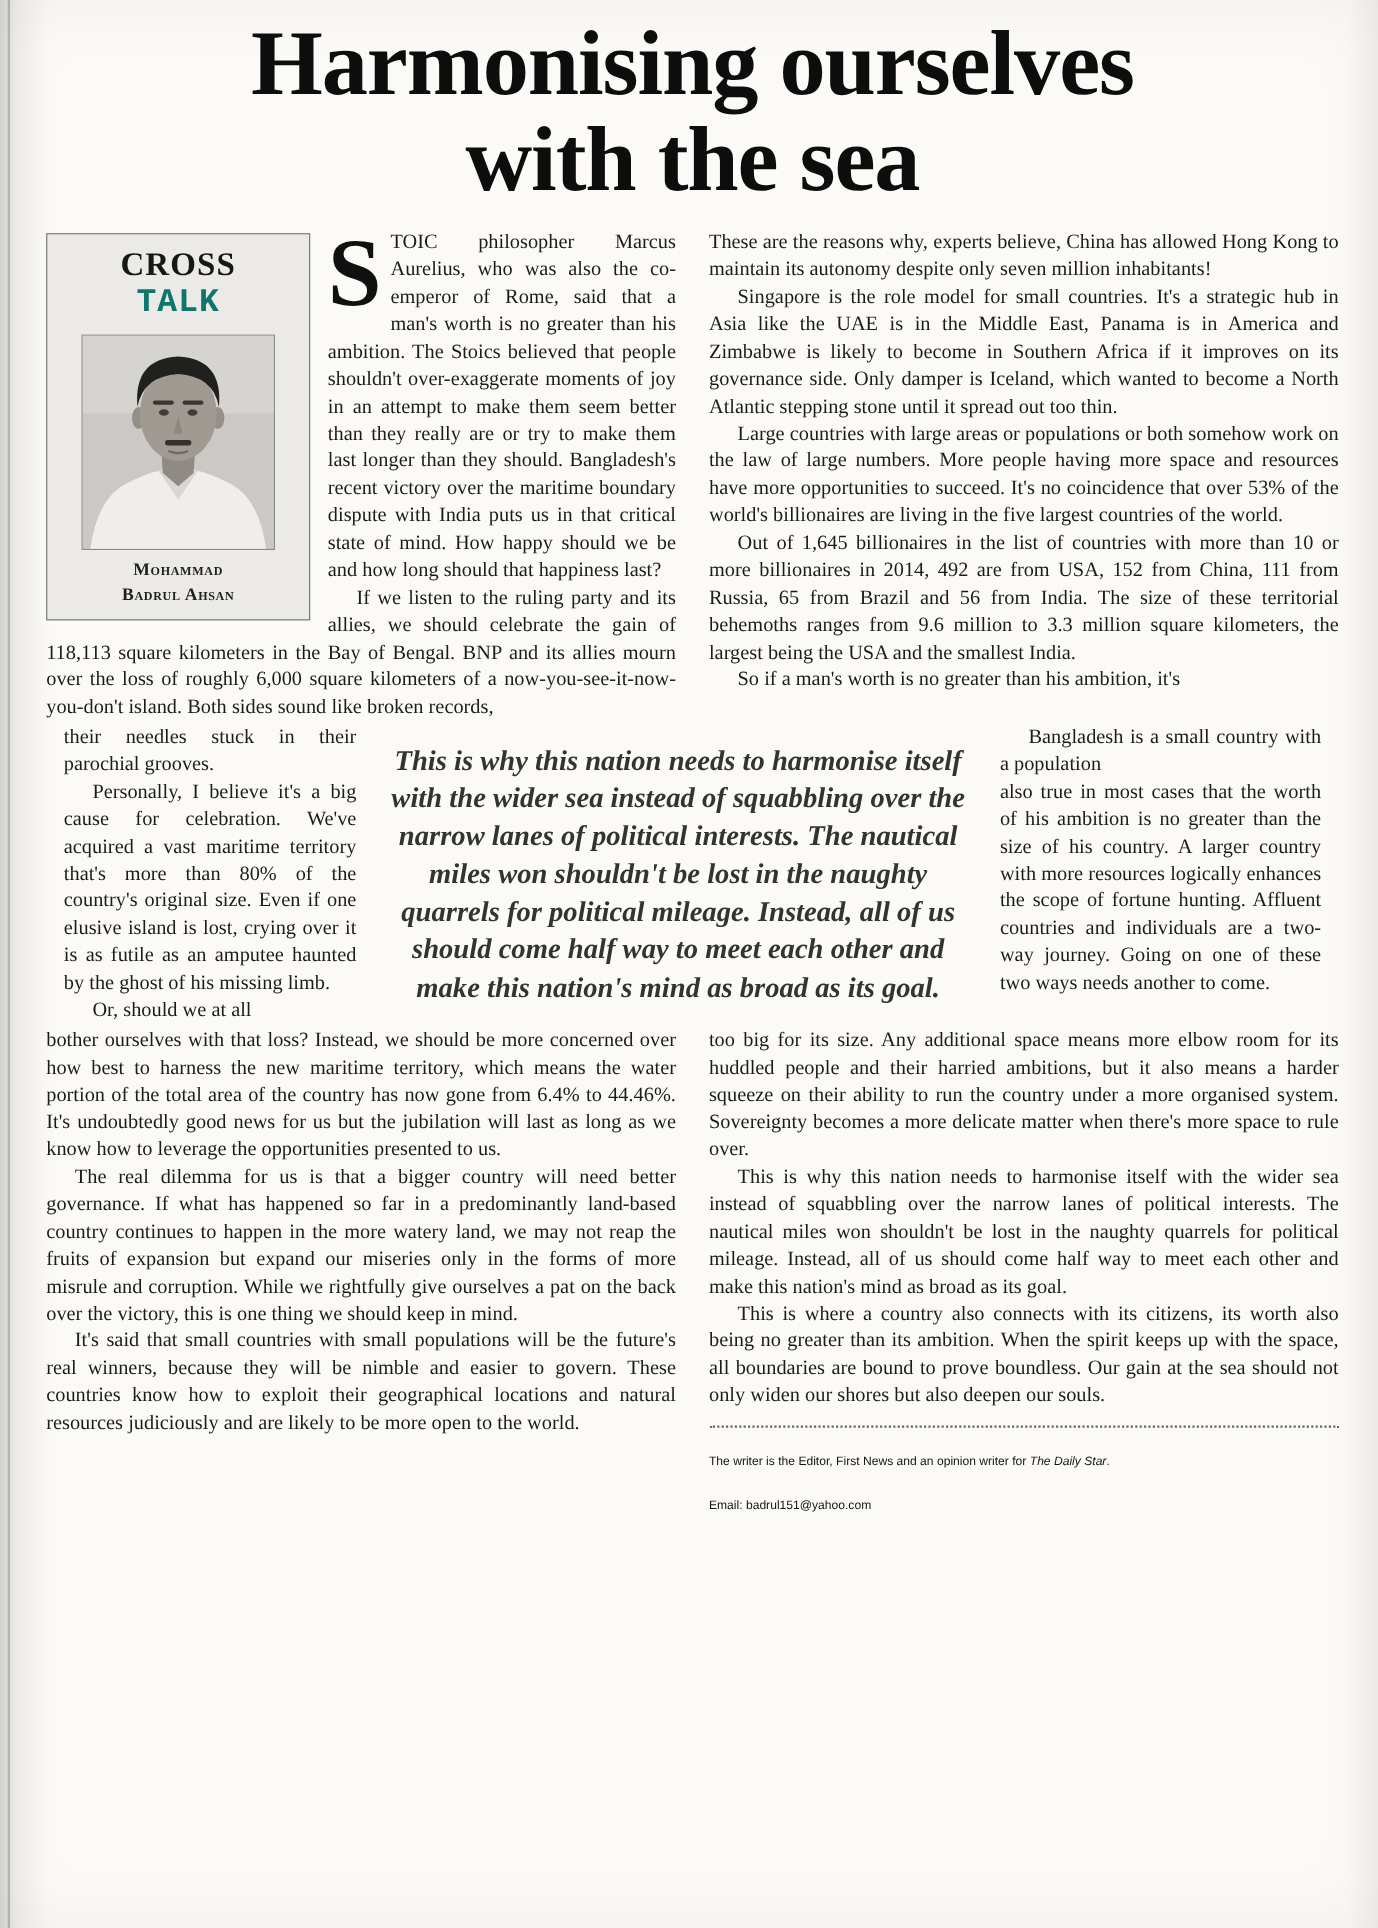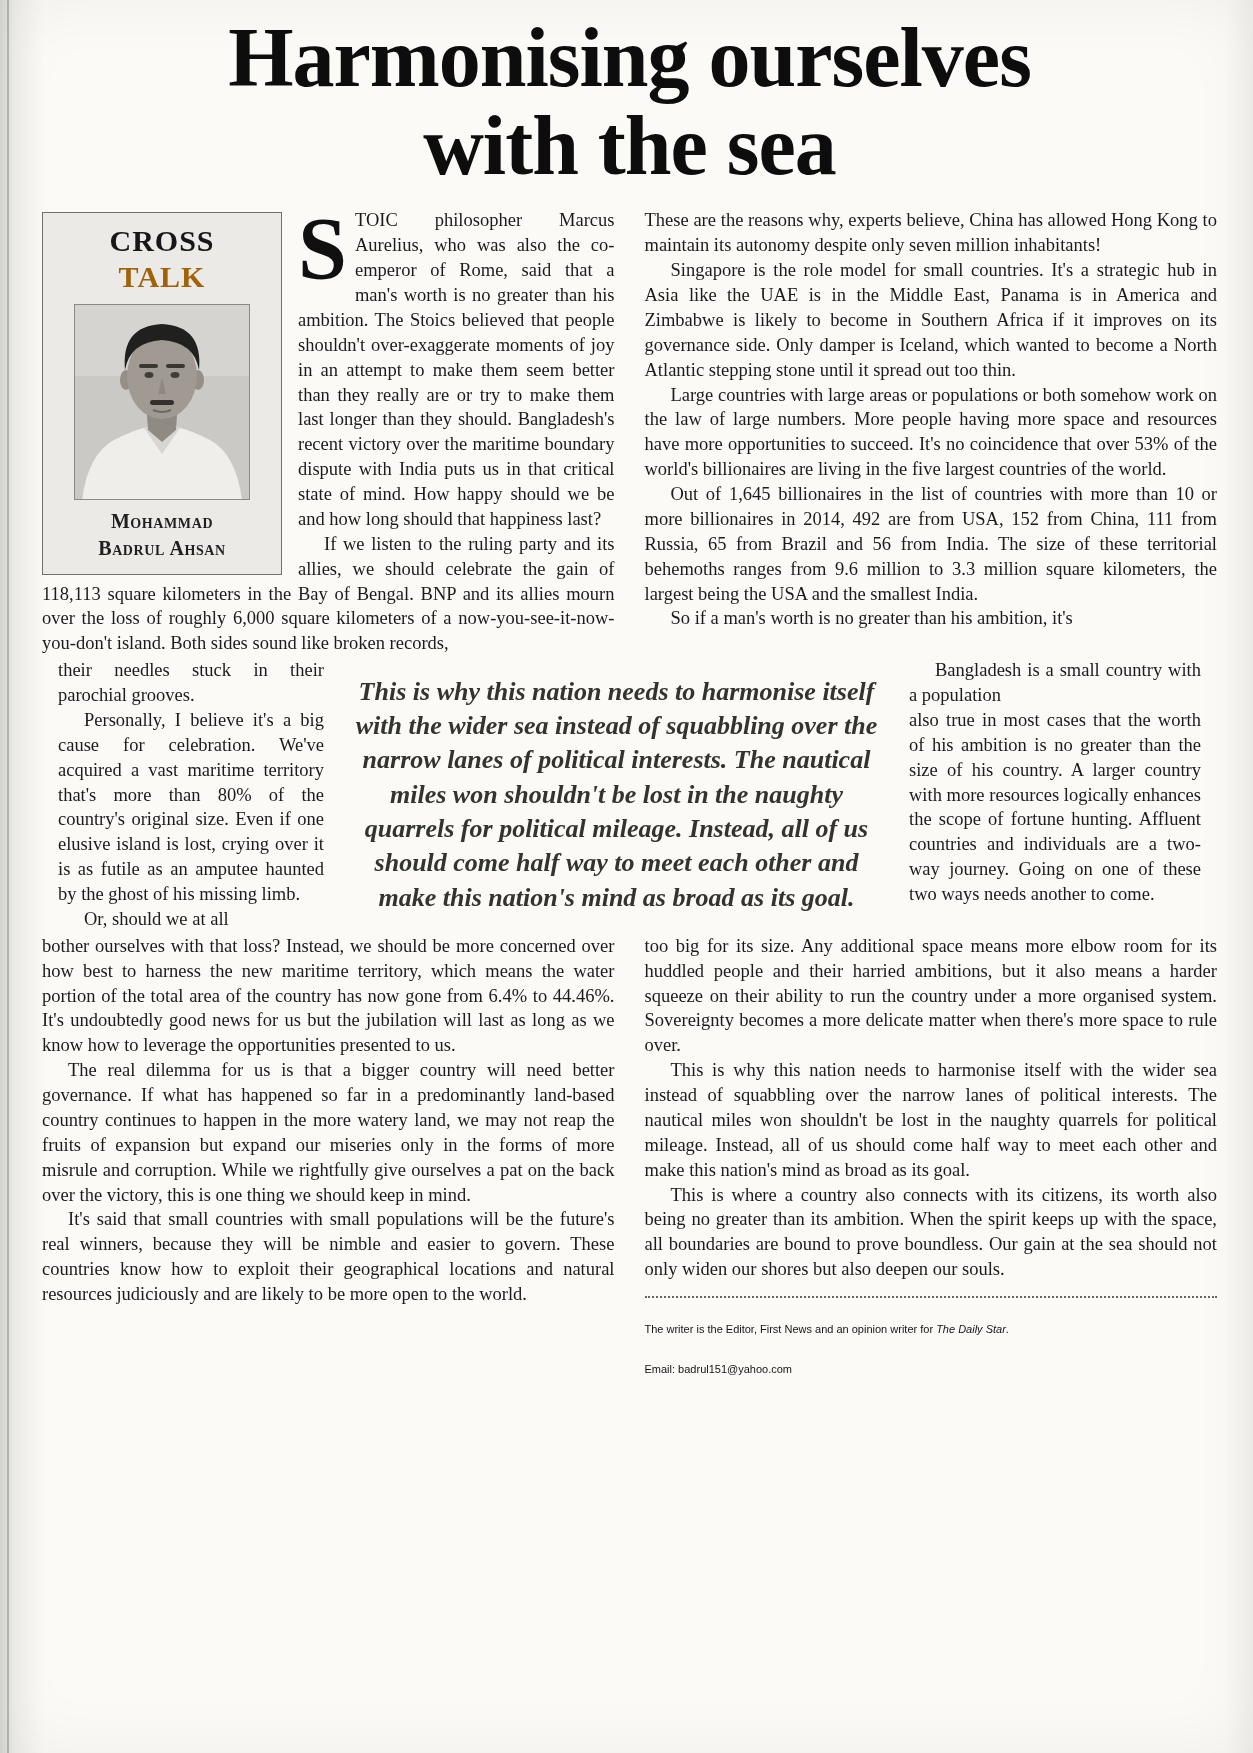--- a/index.html
+++ b/index.html
@@ -35,23 +35,23 @@
     padding:8px 8px 0 0; color:#101010;
   }
 
   .author-box {
     float:left; width:240px; margin:4px 16px 6px 0;
     border:1px solid #6f6f6d; background:#eceae6;
     text-align:center; padding:10px 8px 12px;
   }
   .col-label { font-weight:700; font-size:30px; letter-spacing:1px; line-height:1.18; }
   .lbl1 { display:block; color:#171717; }
-  .lbl2 { display:block; color:#a16207; }
+  .lbl2 { display:block; color:#0f766e;font-family:Liberation Mono, monospace; }
   .photo { display:block; margin:10px auto 8px; }
-  .author-name { font-weight:700; font-size:20px; line-height:1.35; font-variant:small-caps; letter-spacing:0.6px; color:#1f1f1f; }
+  .author-name { font-weight:700; font-size:16px; line-height:1.35; font-variant:small-caps; letter-spacing:0.6px; color:#1f1f1f; }
   .author-name span { display:block; }
 
   .mid { display:flex; gap:16px; margin:2px 16px; }
   .mid-left  { flex:0 0 266px; }
   .mid-right { flex:0 0 292px; }
   .quote { flex:1 1 auto; align-self:center; padding:6px 12px; }
   .quote p {
     font-size:26px; line-height:1.32; font-weight:700; font-style:italic;
     text-align:center; color:#333330;
   }

